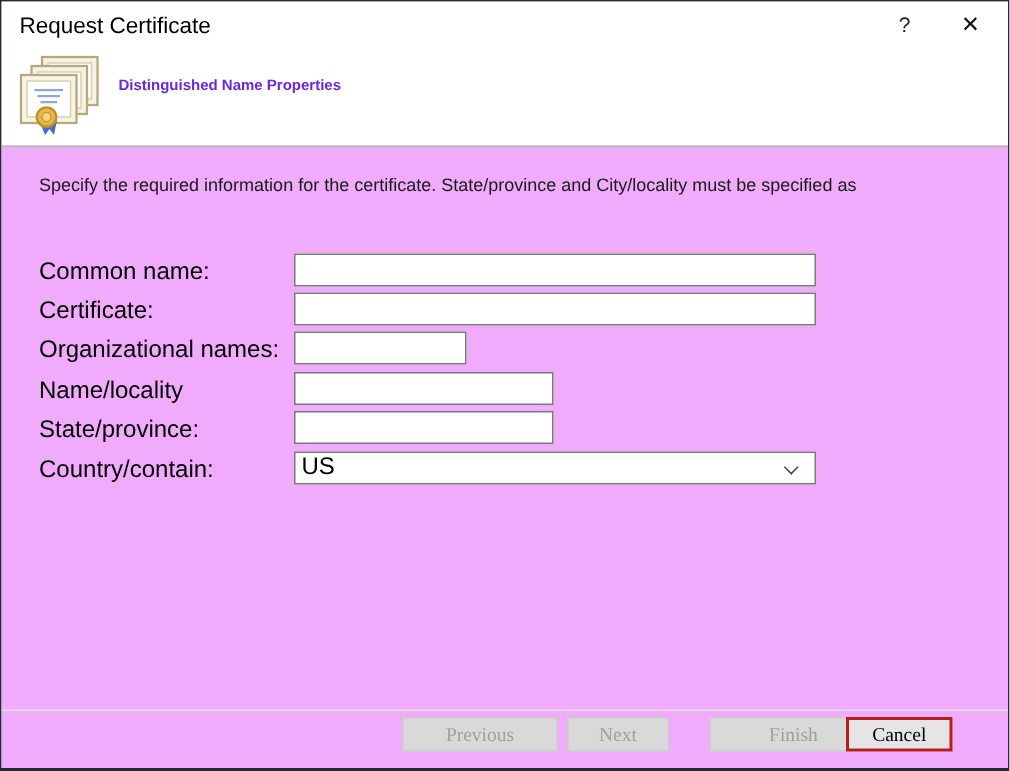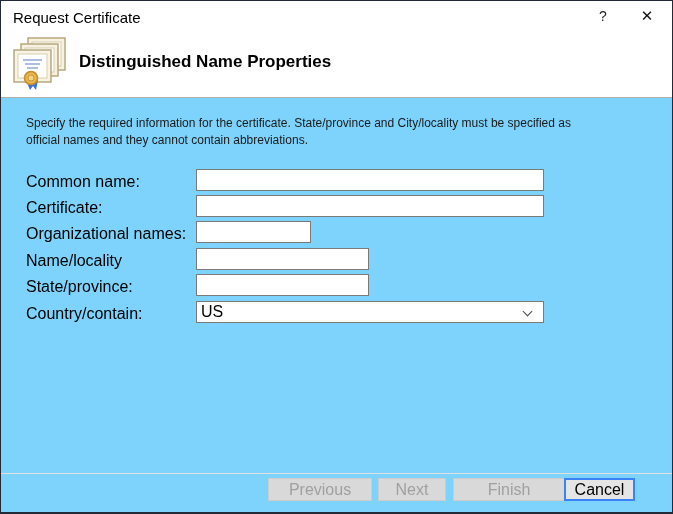--- a/index.html
+++ b/index.html
@@ -35,30 +35,30 @@
   .btn-help  { right: 52px; font-size: 14px; color: #222; }
   .btn-close { right: 8px;  font-size: 15px; color: #111; }
   
   .header {
     position: absolute; left: 0; top: 30px; right: 0; height: 66px;
     background: #ffffff;
   }
   .cert-icon { position: absolute; left: 10px; top: 5px; }
   .header-title {
     position: absolute; left: 78px; top: 21px;
-    font-size: 17px; font-weight: bold; color: #000000; white-space: nowrap; text-align: right;
+    font-size: 10px; font-weight: bold; color: #6d28d9; white-space: nowrap; text-align: right;
   }
   .header-divider {
     position: absolute; left: 0; top: 96px; right: 0; height: 1px;
     background: #b0b0b0;
   }
   
   .content {
     position: absolute; left: 0; top: 97px; right: 0; bottom: 0;
-    background: #7dd3fc;
+    background: #f0abfc;
     padding-left: 41px;
   }
   .description {
     position: absolute; left: 25px; top: 17px; width: 575px;
     font-size: 12px; color: #1a1a1a; line-height: 16.5px;
   }
   .field-row { position: absolute; left: 0; height: 22px; }
   .row-0 { top: 71px; }  .row-1 { top: 97px; }  .row-2 { top: 123px; }
   .row-3 { top: 150px; } .row-4 { top: 176px; } .row-5 { top: 203px; }
   .field-label {
@@ -89,33 +89,33 @@
     border-right: 1.5px solid #43494e; border-bottom: 1.5px solid #43494e;
     transform: rotate(45deg);
   }
   
   .footer-divider {
     position: absolute; left: 0; top: 375px; right: 0; height: 1px;
     background: #e0e0e0;
   }
   .dlg-btn {
     position: absolute; top: 380px; height: 23px;
-    font-family: Liberation Sans, sans-serif; font-size: 16px;
+    font-family: Liberation Serif, serif; font-size: 13px;
     display: flex; align-items: center; justify-content: center;
   }
   .dlg-btn.disabled {
     background: #d9d9d9; border: 1px solid #cccccc; color: #a0a0a0;
   }
   .dlg-btn.default {
-    background: #e5e5e5; border: 2px solid #3b82f6; color: #000000;
+    background: #e5e5e5; border: 2px solid #b91c1c; color: #000000;
     cursor: default;
   }
   .btn-previous { left: 267px; width: 104px; }
   .btn-next     { left: 377px; width: 68px; }
-  .btn-finish   { left: 452px; width: 112px; }
+  .btn-finish   { left: 472px; width: 112px; }
   .btn-cancel   { left: 563px; width: 71px; }
 </style>
 </head>
 <body>
 
 <div class="window">
 
   <div class="titlebar">
     <span class="titlebar-text">Request Certificate</span>
     <button class="titlebar-btn btn-help">?</button>
@@ -145,21 +145,20 @@
       </svg>
     </span>
     <span class="header-title">Distinguished Name Properties</span>
   </div>
   <div class="header-divider"></div>
 
   <div class="content">
 
     <div class="description">
       <div>Specify the required information for the certificate. State/province and City/locality must be specified as</div>
-      <div>official names and they cannot contain abbreviations.</div>
     </div>
 
     <div class="field-row row-0">
       <label class="field-label">Common name:</label>
       <input class="field-input w-full" type="text" aria-label="Common name:" style="">
     </div>
 
     <div class="field-row row-1">
       <label class="field-label">Certificate:</label>
       <input class="field-input w-full" type="text" aria-label="Organization:" style="">

